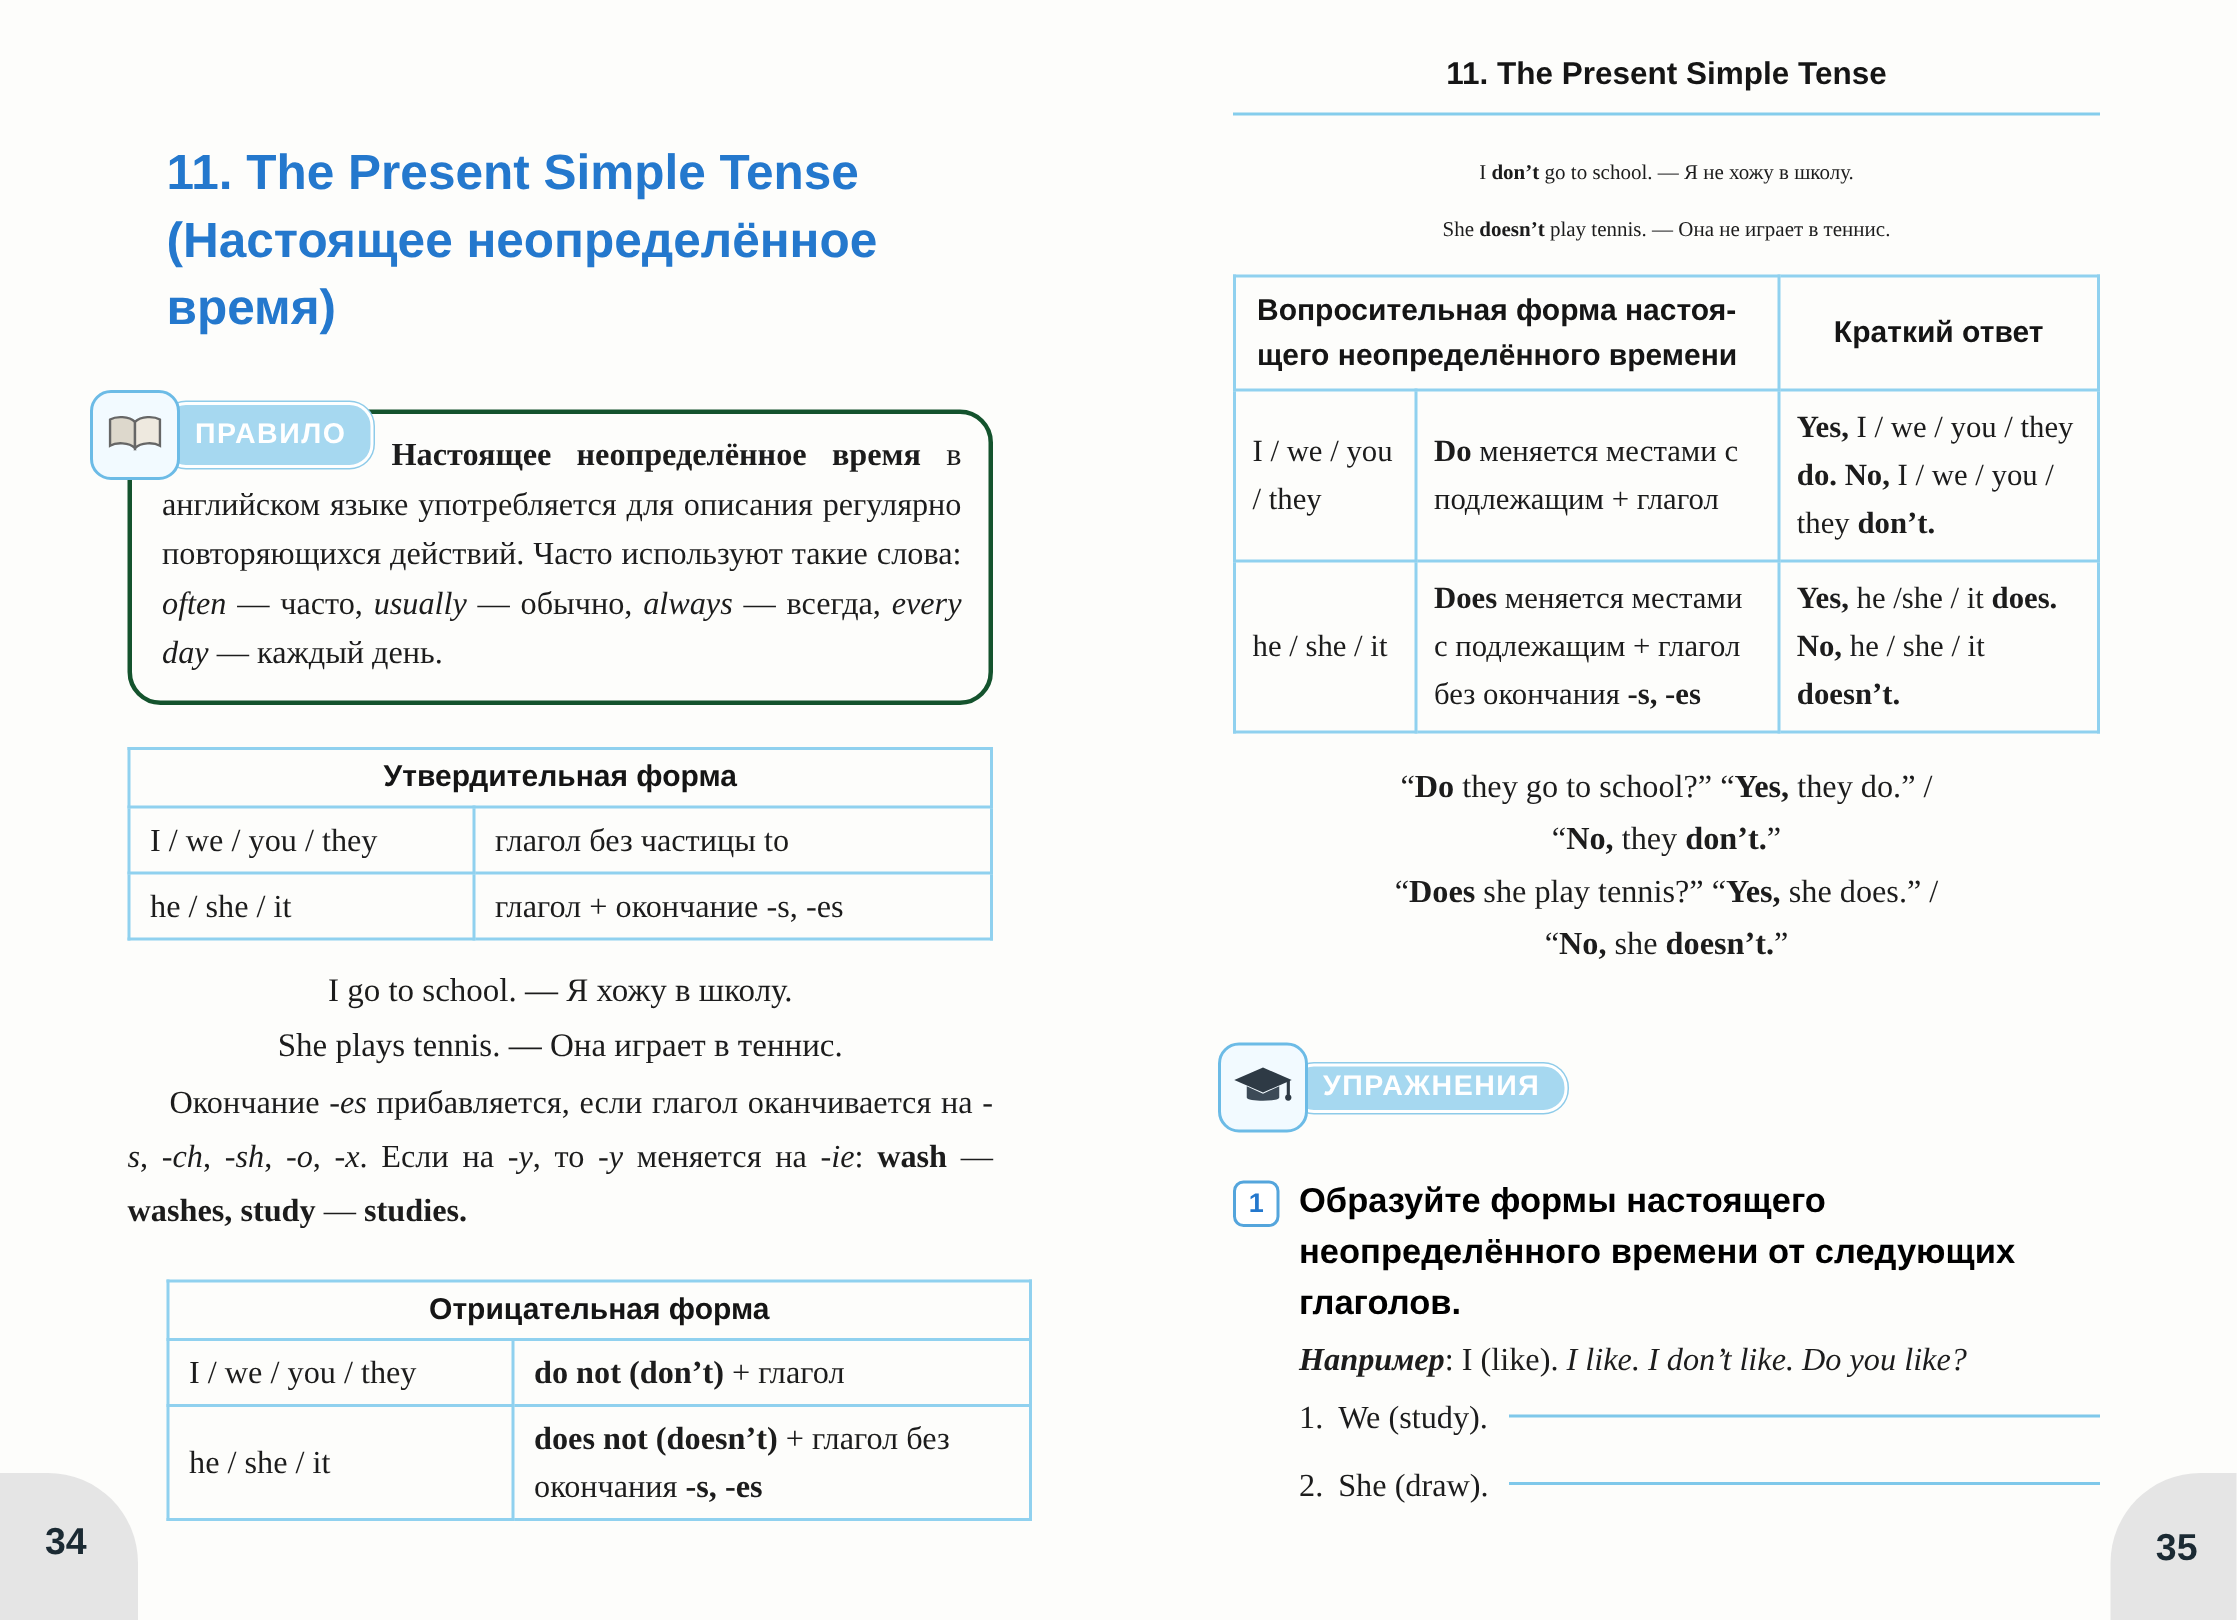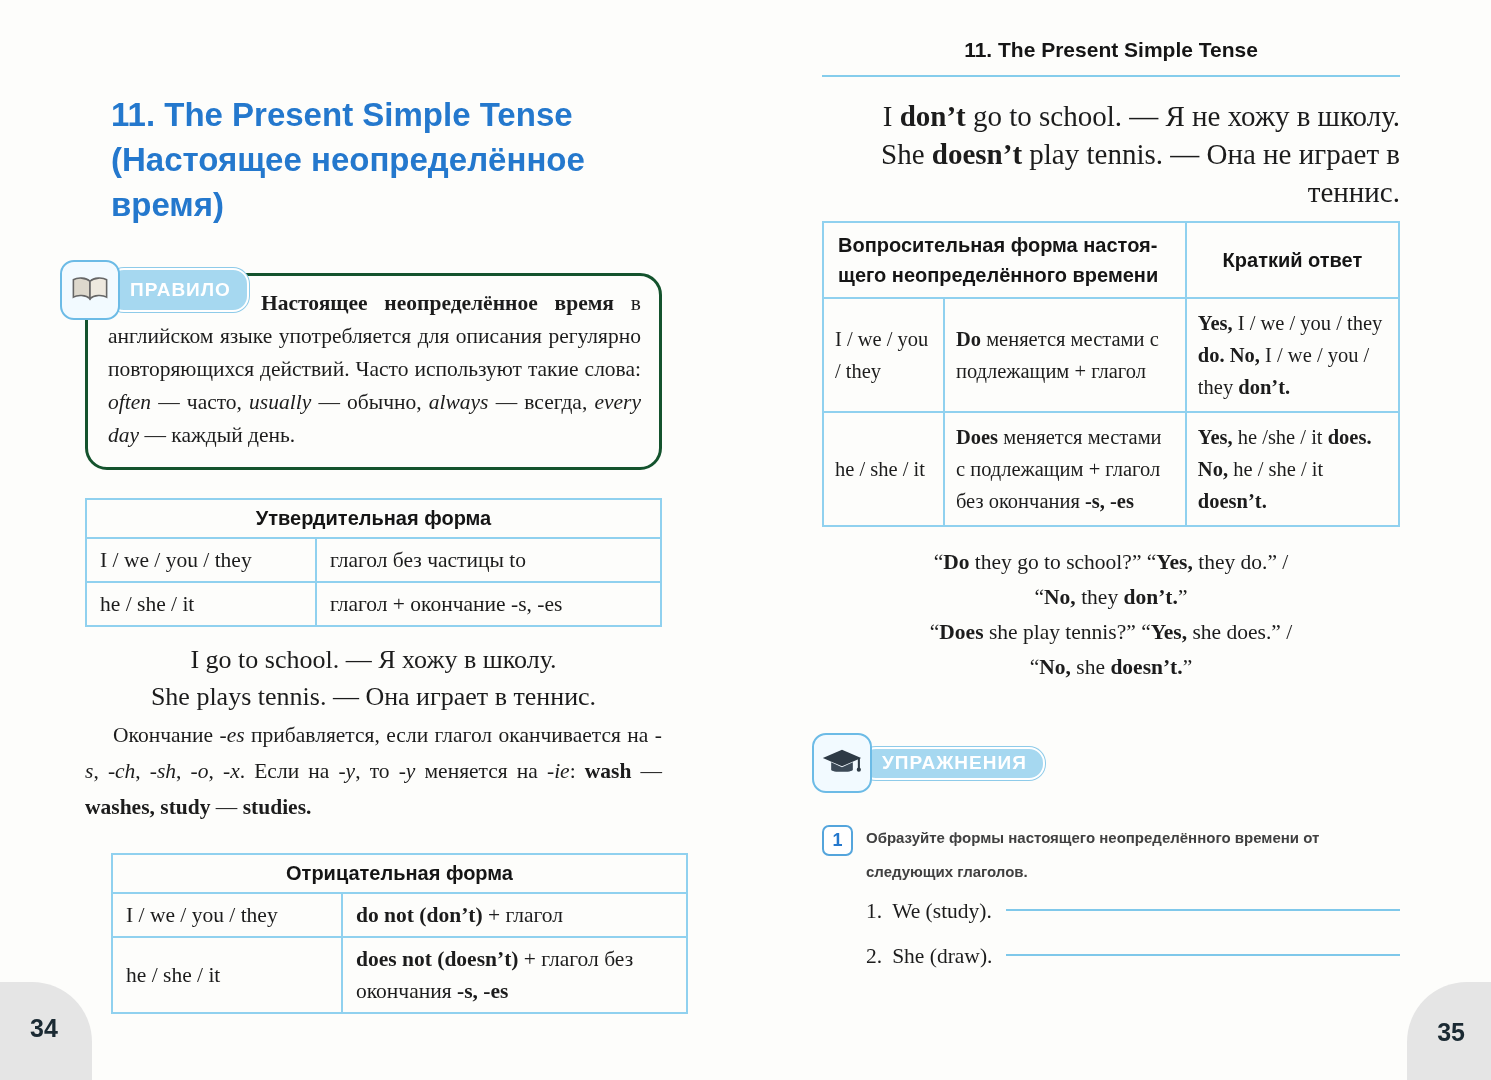--- a/index.html
+++ b/index.html
@@ -26,48 +26,48 @@
        color:#ffffff;letter-spacing:1px;position:relative;z-index:1;}
 
   table.tbl{width:100%;border-collapse:collapse;margin-top:28px;font-size:21.5px;}
   .tbl th,.tbl td{border:2px solid #90d1ef;}
   .tbl th{font-family:"Liberation Sans",sans-serif;font-weight:bold;font-size:20px;
        text-align:center;padding:7px 6px;color:#151515;}
   .tbl td{padding:5px 13px;line-height:32px;vertical-align:middle;}
   .tbl td.c1{width:40%;}
 
   .examples{margin-top:14px;}
-  .ex-line{text-align:center;font-size:26px;line-height:37px;}
+  .ex-line{text-align:center;font-size:22px;line-height:37px;}
   .ex-note{font-size:21.5px;line-height:36px;text-align:justify;text-indent:28px;margin-top:2px;}
   .neg{margin-top:14px;margin-left:26px;}
 
   
   .page-right{position:absolute;left:822px;top:38px;width:578px;}
   .running-header{text-align:center;font-family:"Liberation Sans",sans-serif;
        font-weight:bold;font-size:21px;color:#151515;padding-bottom:13px;
        border-bottom:2px solid #85cdec;}
   .intro{margin-top:20px;}
-  .intro-line{text-align:right;font-size:29px;line-height:38px;}
+  .intro-line{text-align:center;font-size:14px;line-height:38px;}
   table.qtbl{margin-top:10px;}
   .qtbl th{line-height:30px;}
   .qtbl th.qh1{text-align:left;padding-left:14px;}
   .qtbl td{font-size:20.5px;line-height:32px;padding:8px 11px;}
   .qc1{width:21%}.qc2{width:42%}.qc3{width:37%}
 
   .dialogue{margin-top:18px;}
   .dlg-line{text-align:center;font-size:21.5px;line-height:35px;}
 
   .exercises-badge{margin-top:48px;display:flex;align-items:center;position:relative;left:-10px;}
   .exercise{margin-top:28px;display:flex;gap:13px;}
   .ex-num{flex:0 0 auto;width:27px;height:27px;border:2px solid #54a5dc;border-radius:7px;
        color:#2478cd;font-family:"Liberation Sans",sans-serif;font-weight:bold;font-size:18px;
        display:flex;align-items:center;justify-content:center;margin-top:4px;background:#fff;}
   .ex-body{flex:1;}
-  .ex-prompt{font-family:"Liberation Sans",sans-serif;font-weight:bold;font-size:15px;
-       line-height:34px;color:#404040;}
+  .ex-prompt{font-family:"Liberation Sans",sans-serif;font-weight:bold;font-size:23px;
+       line-height:34px;color:#000000;}
   .ex-example{font-size:21.5px;line-height:34px;margin-top:4px;}
   .ex-item{display:flex;align-items:baseline;font-size:21.5px;line-height:45px;}
   .ex-item .inum{margin-right:10px;}
   .blank{flex:1;border-bottom:2px solid #7fc8ea;margin-left:14px;transform:translateY(-7px);}
 
   
   .corner{position:absolute;background:#e5e5e5;bottom:0;}
   .corner-left{left:0;width:92px;height:98px;border-top-right-radius:60px;}
   .corner-right{right:0;width:84px;height:98px;border-top-left-radius:60px;}
   .corner .num{position:absolute;font-family:"Liberation Sans",sans-serif;font-weight:bold;
@@ -186,20 +186,21 @@
         <circle cx="44.2" cy="27" r="2.5" fill="#2e3a45"></circle>
       </svg>
     </div>
     <div class="badge-pill">УПРАЖНЕНИЯ</div>
   </div>
 
   <div class="exercise">
     <div class="ex-num">1</div>
     <div class="ex-body">
       <div class="ex-prompt">Образуйте формы настоящего неопределённого времени от следующих глаголов.</div>
+      <div class="ex-example"><span class="b i">Например</span><span>: I (like). </span><span class="i">I like. I don’t like. Do you like?</span></div>
       <div class="ex-item">
         <span class="inum">1.</span>
         <span>We (study).</span>
         <span class="blank"></span>
       </div>
       <div class="ex-item">
         <span class="inum">2.</span>
         <span>She (draw).</span>
         <span class="blank"></span>
       </div>

